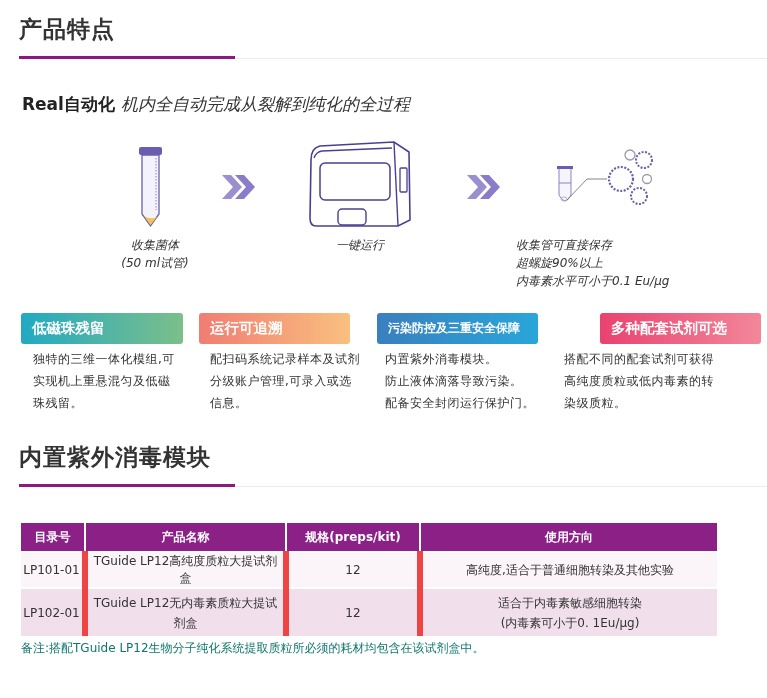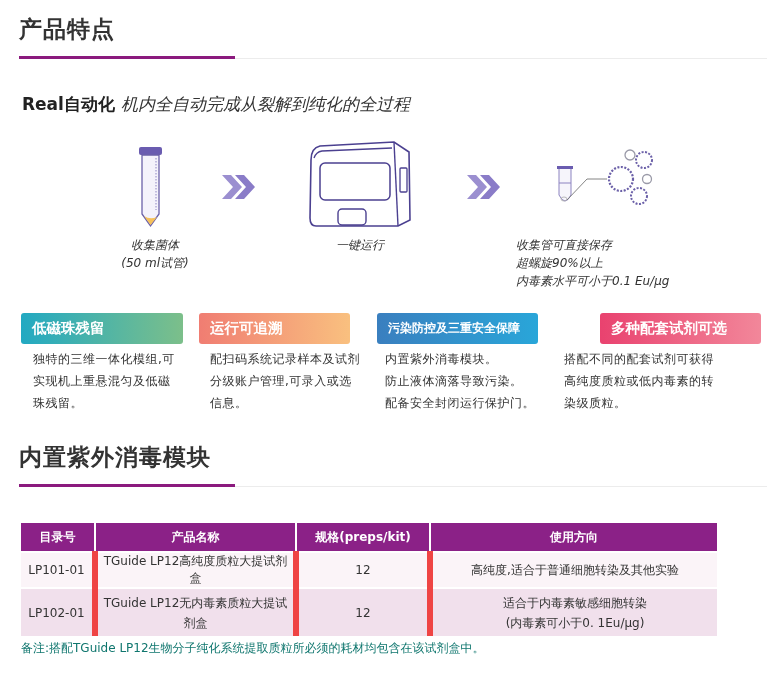--- a/index.html
+++ b/index.html
@@ -129,21 +129,21 @@
   <div>染级质粒。</div>
 </div>
 
 <div class="section-title" style="top:442px;">内置紫外消毒模块</div>
 <div class="rule-accent" style="top:484px;"></div>
 <div class="rule-grey" style="top:486px;"></div>
 
 <table class="reagents">
   <thead>
     <tr>
-      <th style="width:74px;">目录号</th>
+      <th style="width:64px;">目录号</th>
       <th style="width:201px;">产品名称</th>
       <th style="width:134px;">规格(preps/kit)</th>
       <th>使用方向</th>
     </tr>
   </thead>
   <tbody>
     <tr class="r1">
       <td>LP101-01</td>
       <td>TGuide LP12高纯度质粒大提试剂盒</td>
       <td>12</td>

